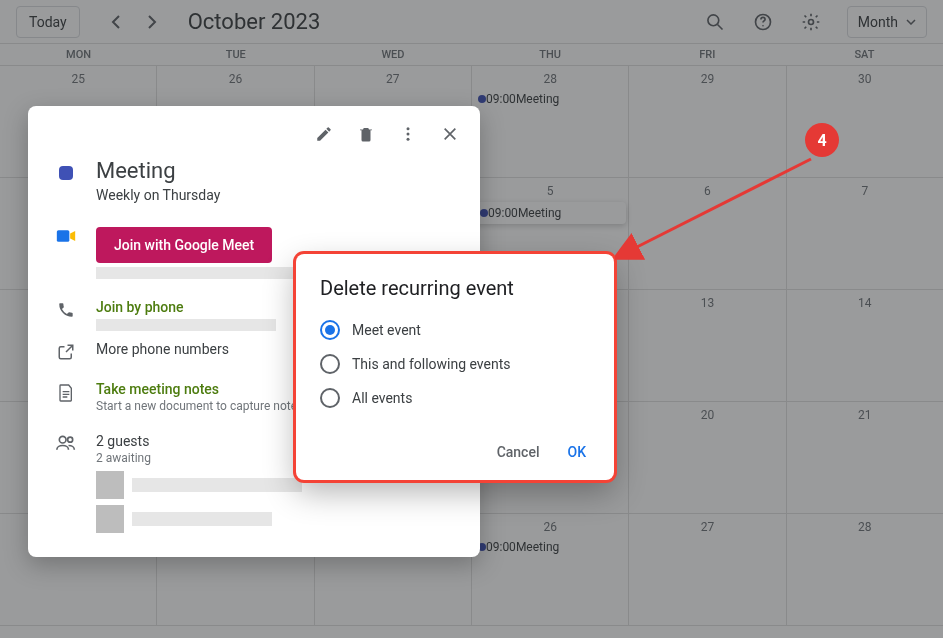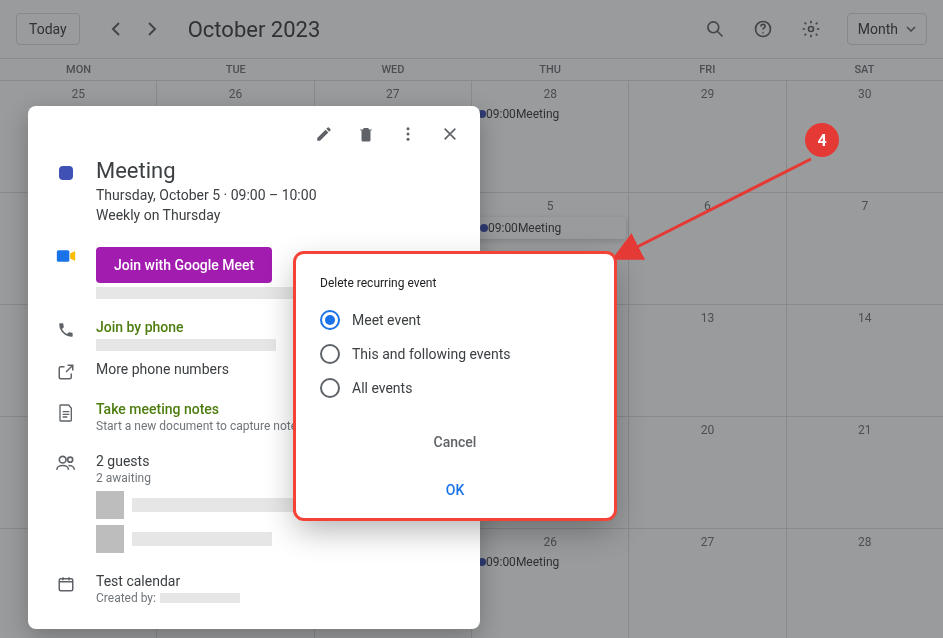--- a/index.html
+++ b/index.html
@@ -1,19 +1,19 @@
 <!DOCTYPE html>
 <html><head>
 <meta charset="utf-8">
 <style>
 * { box-sizing: border-box; margin: 0; padding: 0; font-family: -apple-system, Roboto, "Helvetica Neue", Arial, sans-serif; }
 body { width: 943px; height: 638px; overflow: hidden; background: #fff; position: relative; }
 
 
-.hdr { height: 59px; display: flex; align-items: center; padding: 0 16px; gap: 8px; border-bottom: 1px solid #e0e0e0; }
+.hdr { height: 44px; display: flex; align-items: center; padding: 0 16px; gap: 8px; border-bottom: 1px solid #e0e0e0; }
 .today-btn { border: 1px solid #dadce0; background: #fff; border-radius: 4px; padding: 7px 12px; font-size: 14px; color: #3c4043; cursor: pointer; }
 .nav-arrows { display: flex; gap: 4px; margin-left: 12px; }
 .arrow { width: 32px; height: 32px; display: flex; align-items: center; justify-content: center; color: #5f6368; cursor: pointer; border-radius: 50%; }
 .hdr-title { font-size: 22px; color: #3c4043; margin-left: 12px; font-weight: 400; }
 .hdr-spacer { flex: 1; }
 .hdr-icon { width: 40px; height: 40px; display: flex; align-items: center; justify-content: center; color: #5f6368; cursor: pointer; border-radius: 50%; }
 .view-select { border: 1px solid #dadce0; background: #fff; border-radius: 4px; padding: 7px 10px; font-size: 14px; color: #3c4043; display: flex; align-items: center; gap: 8px; cursor: pointer; margin-left: 8px; }
 
 
 .cal { position: relative; }
@@ -29,40 +29,40 @@
 
 
 .popover { position: absolute; left: 28px; top: 106px; width: 452px; background: #fff; border-radius: 8px; box-shadow: 0 8px 24px rgba(0,0,0,0.25); padding-bottom: 20px; }
 .pop-actions { display: flex; justify-content: flex-end; gap: 6px; padding: 10px 12px 0 12px; }
 .pop-act { width: 36px; height: 36px; display:flex; align-items:center; justify-content:center; color:#5f6368; cursor:pointer; border-radius:50%; }
 .pop-row { display: flex; gap: 18px; padding: 6px 20px 4px 26px; align-items: flex-start; }
 .pop-ic { width: 24px; display:flex; justify-content:center; color:#5f6368; padding-top:2px; flex-shrink:0; }
 .ev-color { width: 14px; height: 14px; border-radius: 4px; background: #3f51b5; margin-top: 6px; }
 .ev-title { font-size: 22px; color: #3c4043; }
 .ev-sub { font-size: 14px; color: #3c4043; margin-top: 4px; }
-.meet-btn { background: #a21caf; color: #fff; border: none; border-radius: 4px; padding: 10px 18px; font-size: 14px; font-weight: 500; cursor: pointer; }
+.meet-btn { background: #be185d; color: #fff; border: none; border-radius: 4px; padding: 10px 18px; font-size: 14px; font-weight: 500; cursor: pointer; }
 .link-txt { color: #4d7c0f; font-size: 14px; font-weight: 500; }
 .plain-txt { color: #3c4043; font-size: 14px; }
 .sub-txt { color: #70757a; font-size: 12px; margin-top: 2px; }
 .redact { height: 12px; background: #e6e6e6; margin-top: 4px; }
 .redact.w1 { width: 210px; }
 .redact.w2 { width: 180px; }
 .guest-av { width: 28px; height: 28px; background: #bdbdbd; margin-right:8px; }
 .guest-line { display:flex; align-items:center; margin-top:6px; }
 .guest-line .redact { margin-top:0; }
 
 
 .overlay { position: absolute; inset: 0; background: rgba(32,33,36,0.45); }
 .modal { position: absolute; left: 296px; top: 254px; width: 318px; background: #fff; border-radius: 8px; box-shadow: 0 0 0 3px #f44336, 0 12px 32px rgba(0,0,0,0.3); padding: 22px 24px 14px 24px; }
-.modal-title { font-size: 12px; color: #202124; margin-bottom: 20px; }
+.modal-title { font-size: 20px; color: #202124; margin-bottom: 20px; }
 .radio-row { display: flex; align-items: center; gap: 12px; font-size: 14px; color: #3c4043; margin-bottom: 14px; cursor: pointer; }
 .radio { width: 20px; height: 20px; border: 2px solid #5f6368; border-radius: 50%; display:flex; align-items:center; justify-content:center; }
 .radio.checked { border-color: #1a73e8; }
 .radio.checked::after { content:""; width: 10px; height: 10px; background:#1a73e8; border-radius:50%; }
-.modal-actions { display:flex; justify-content:flex-end; gap: 20px; margin-top: 30px; flex-direction: column; }
+.modal-actions { display:flex; justify-content:flex-end; gap: 20px; margin-top: 30px; }
 .modal-btn { background:none; border:none; font-size:14px; font-weight:500; cursor:pointer; padding: 6px 4px; }
 .modal-btn.cancel { color:#5f6368; }
 .modal-btn.ok { color:#1a73e8; }
 
 
 .badge { position:absolute; left: 805px; top: 123px; width:34px; height:34px; background:#e53935; color:#fff; border-radius:50%; display:flex; align-items:center; justify-content:center; font-weight:700; font-size:16px; z-index:60; }
 .arrow-svg { position:absolute; left:615px; top:145px; z-index:55; pointer-events:none; }
 
 svg { display:block; }
 </style>
@@ -238,21 +238,20 @@
           <path d="M4 4l16 16M20 4L4 20" stroke="#5f6368" stroke-width="2.5"></path>
         </svg>
       </div>
   </div>
   <div class="pop-row">
     <div class="pop-ic">
         <div class="ev-color"></div>
       </div>
     <div>
       <div class="ev-title">Meeting</div>
-      <div class="ev-sub">Thursday, October 5  ·  09:00 – 10:00</div>
       <div class="ev-sub">Weekly on Thursday</div>
     </div>
   </div>
   <div class="pop-row" style="margin-top:14px">
     <div class="pop-ic">
         <svg width="20" height="14" viewBox="0 0 24 16">
           <rect x="1" y="1" width="15" height="14" rx="2" fill="#1a73e8"></rect>
           <path d="M17 5l6-3v12l-6-3z" fill="#fbbc04"></path>
         </svg>
       </div>
@@ -303,35 +302,20 @@
     <div style="flex:1">
       <div class="plain-txt">2 guests</div>
       <div class="sub-txt">2 awaiting</div>
       <div class="guest-line">
           <div class="guest-av"></div>
           <div class="redact" style="width:170px;height:14px"></div>
         </div>
       <div class="guest-line">
           <div class="guest-av"></div>
           <div class="redact" style="width:140px;height:14px"></div>
-        </div>
-    </div>
-  </div>
-  <div class="pop-row" style="margin-top:10px">
-    <div class="pop-ic">
-        <svg width="18" height="18" viewBox="0 0 24 24">
-          <rect x="3" y="5" width="18" height="16" rx="2" stroke="#5f6368" stroke-width="2" fill="none"></rect>
-          <path d="M3 9h18M8 3v4M16 3v4" stroke="#5f6368" stroke-width="2"></path>
-        </svg>
-      </div>
-    <div>
-      <div class="plain-txt">Test calendar</div>
-      <div class="sub-txt" style="display:flex;align-items:center;gap:4px">
-          <span>Created by:</span>
-          <span class="redact" style="width:80px;height:10px;margin-top:0"></span>
         </div>
     </div>
   </div>
 </div>
 
 <div class="modal">
   <div class="modal-title">Delete recurring event</div>
   <div class="radio-row">
     <div class="radio checked"></div>
     <span>Meet event</span>

